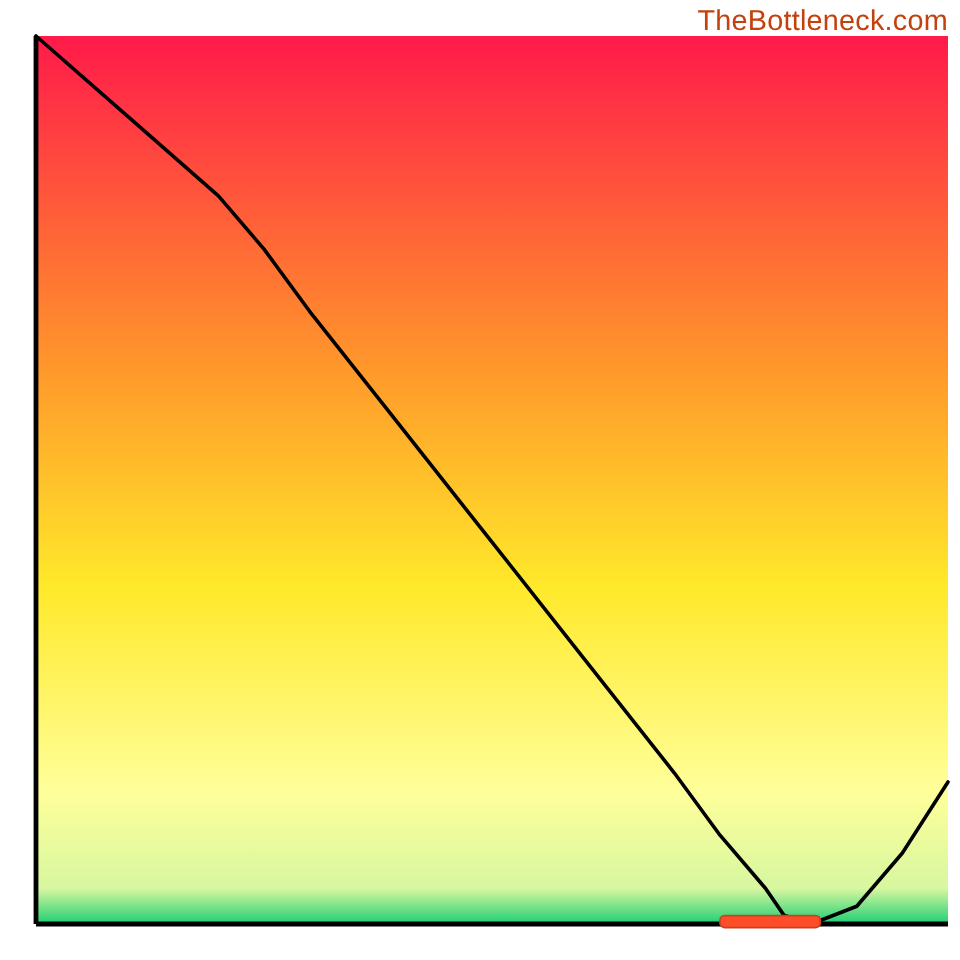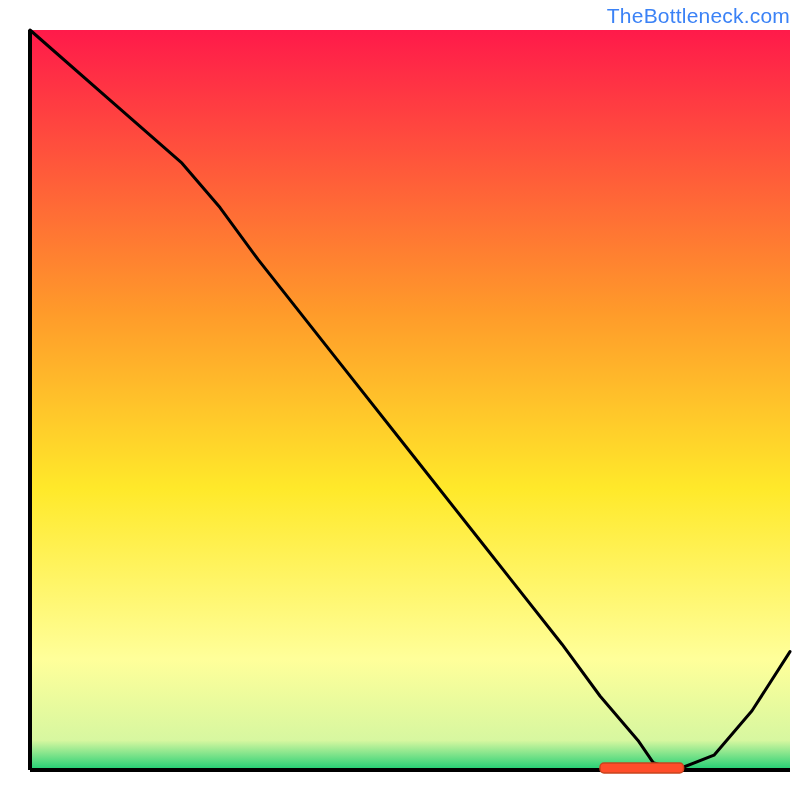--- a/index.html
+++ b/index.html
@@ -8,22 +8,22 @@
     width: 800px;
     height: 800px;
     background: #ffffff;
     font-family: Arial, Helvetica, sans-serif;
     position: relative;
   }
   .watermark {
     position: absolute;
     top: 4px;
     right: 10px;
-    font-size: 21px;
-    color: #3b82f6;
+    font-size: 24px;
+    color: #c2410c;
     font-weight: 500;
     letter-spacing: 0.2px;
   }
   .chart-wrap {
     position: absolute;
     left: 0;
     top: 0;
     width: 800px;
     height: 800px;
   }

